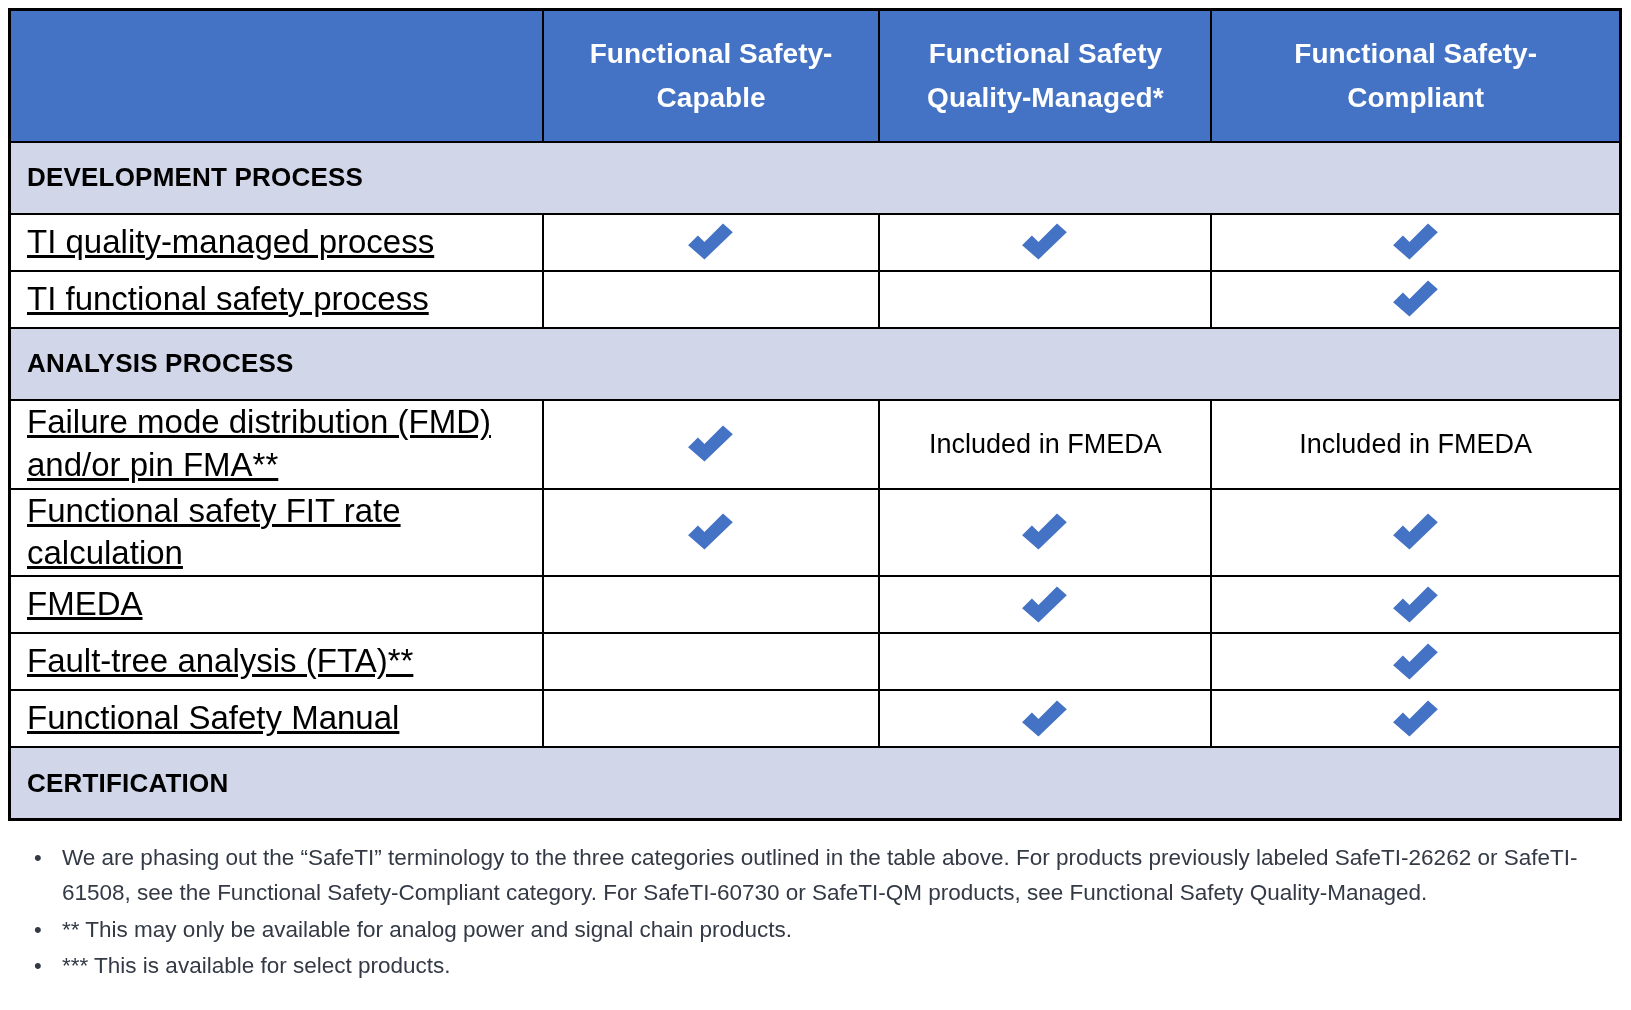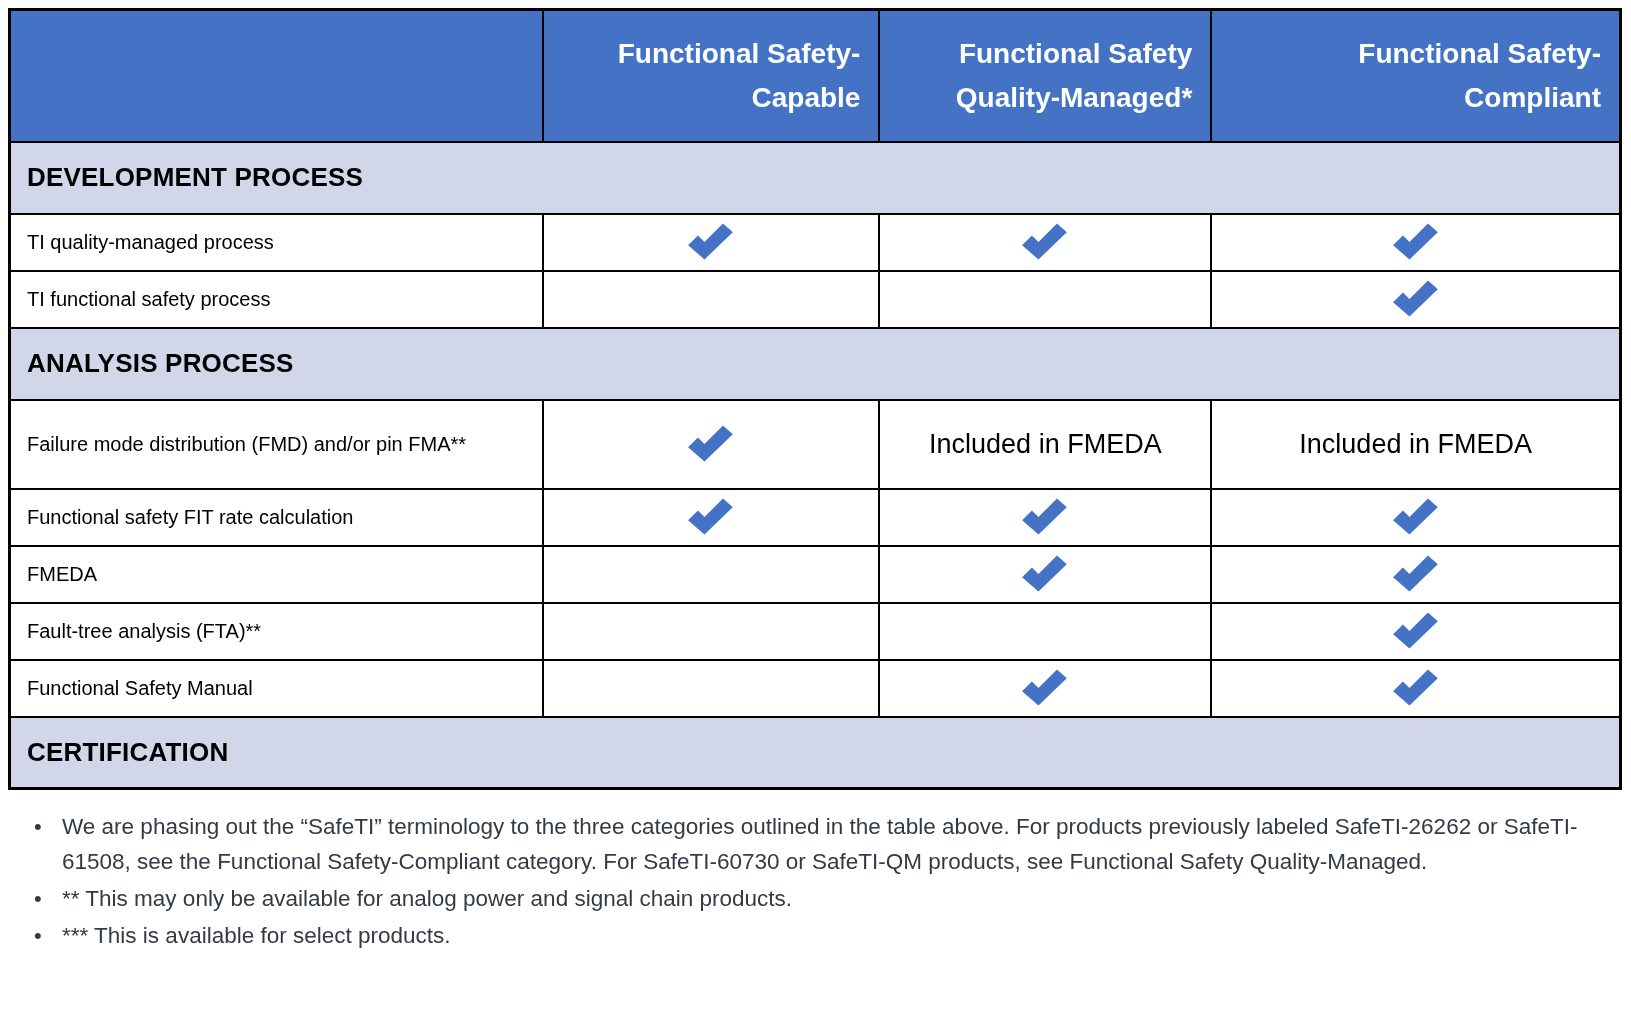--- a/index.html
+++ b/index.html
@@ -30,36 +30,37 @@
     border:2px solid var(--border);
     padding:0 16px;
     vertical-align:middle;
   }
   tr.header-row{height:132px;}
   tr.header-row th{
     background:var(--header-bg);
     color:var(--header-text);
     font-size:28px;
     font-weight:bold;
-    text-align:right;
+    text-align:center;
     line-height:1.55;
     padding:0 18px;
   }
   tr.section-row{height:72px;}
   tr.section-row td{
     background:var(--section-bg);
     font-size:26px;
     font-weight:bold;
     letter-spacing:.2px;
   }
   tr.data-row{height:57px;}
   tr.data-row.tall{height:89px;}
   td.label-cell{
-    font-size:20px;
+    font-size:33px;
     line-height:1.3;
+    text-decoration:underline;
   }
   td.value-cell{
     text-align:center;
     font-size:27px;
   }
   td.value-cell .check-icon{
     display:none;
     width:48px;height:38px;
     vertical-align:middle;
   }

